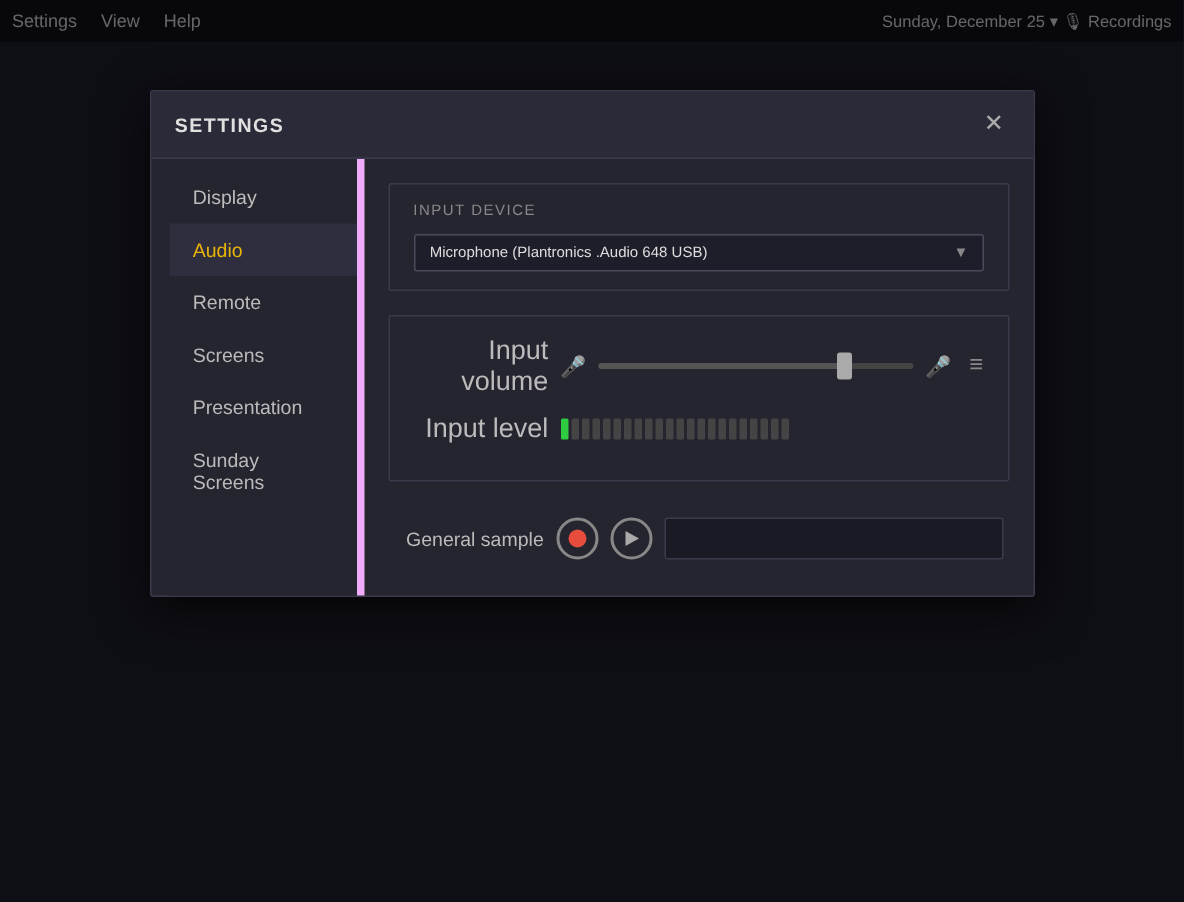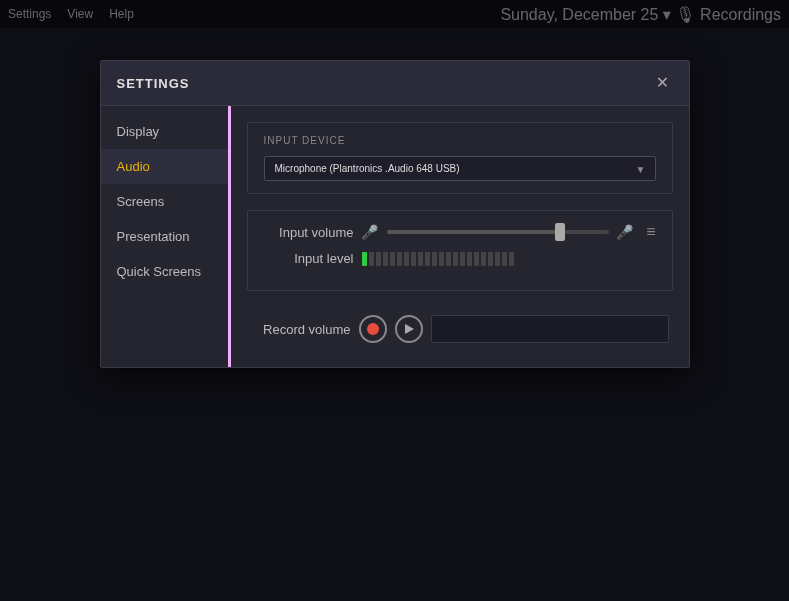--- a/index.html
+++ b/index.html
@@ -34,21 +34,21 @@
 
     .top-bar-item {
       color: #ccc;
       font-size: 12px;
       cursor: pointer;
     }
 
     .top-bar-right {
       margin-left: auto;
       color: #ccc;
-      font-size: 16px;
+      font-size: 11px;
     }
 
     
     .modal-overlay {
       position: absolute;
       top: 0; left: 0; right: 0; bottom: 0;
       background: rgba(0,0,0,0.5);
       z-index: 10;
       display: flex;
       align-items: flex-start;
@@ -100,22 +100,23 @@
 
     .dialog-body {
       display: flex;
       flex: 1;
     }
 
     
     .nav-sidebar {
       width: 130px;
       background: #252530;
-      border-right: 3px solid #f0abfc;
+      border-right: 5px solid #f0abfc;
       padding: 8px 0;
+      margin-left: 12px;
     }
 
     .nav-item {
       padding: 10px 16px;
       color: #bbb;
       font-size: 13px;
       cursor: pointer;
       display: block;
     }
 
@@ -181,21 +182,21 @@
       display: flex;
       align-items: center;
       margin-bottom: 10px;
       gap: 8px;
     }
 
     .device-row:last-child { margin-bottom: 12px; }
 
     .row-label {
       color: #bbb;
-      font-size: 13px;
+      font-size: 18px;
       width: 90px;
       text-align: right;
       flex-shrink: 0;
     }
 
     
     .mic-icon {
       color: #888;
       font-size: 14px;
       flex-shrink: 0;
@@ -337,23 +338,24 @@
     <div class="dialog-header">
       <span class="dialog-title">SETTINGS</span>
       <button class="close-btn">✕</button>
     </div>
 
     <div class="dialog-body">
 
       <nav class="nav-sidebar">
         <span class="nav-item">Display</span>
         <span class="nav-item active">Audio</span>
+        <span class="nav-item">Remote</span>
         <span class="nav-item">Screens</span>
         <span class="nav-item">Presentation</span>
-        <span class="nav-item">Quick Screens</span>
+        <span class="nav-item">Sunday Screens</span>
       </nav>
 
       <div class="main-content">
 
         <div class="section">
           <div class="section-label">INPUT DEVICE</div>
           <div class="dropdown-wrapper">
             <select class="dropdown">
               <option>Microphone (Plantronics .Audio 648 USB)</option>
               <option>Default Microphone</option>
@@ -401,21 +403,21 @@
                 <div class="level-bar"></div>
                 <div class="level-bar"></div>
                 <div class="level-bar"></div>
                 <div class="level-bar"></div>
                 <div class="level-bar"></div>
               </div>
           </div>
         </div>
 
         <div class="record-row">
-          <span class="record-label">Record volume</span>
+          <span class="record-label">General sample</span>
           <button class="record-btn">
             <div class="record-dot"></div>
           </button>
           <button class="play-btn">
             <div class="play-icon"></div>
           </button>
           <div class="waveform-area"></div>
         </div>
 
       </div>

